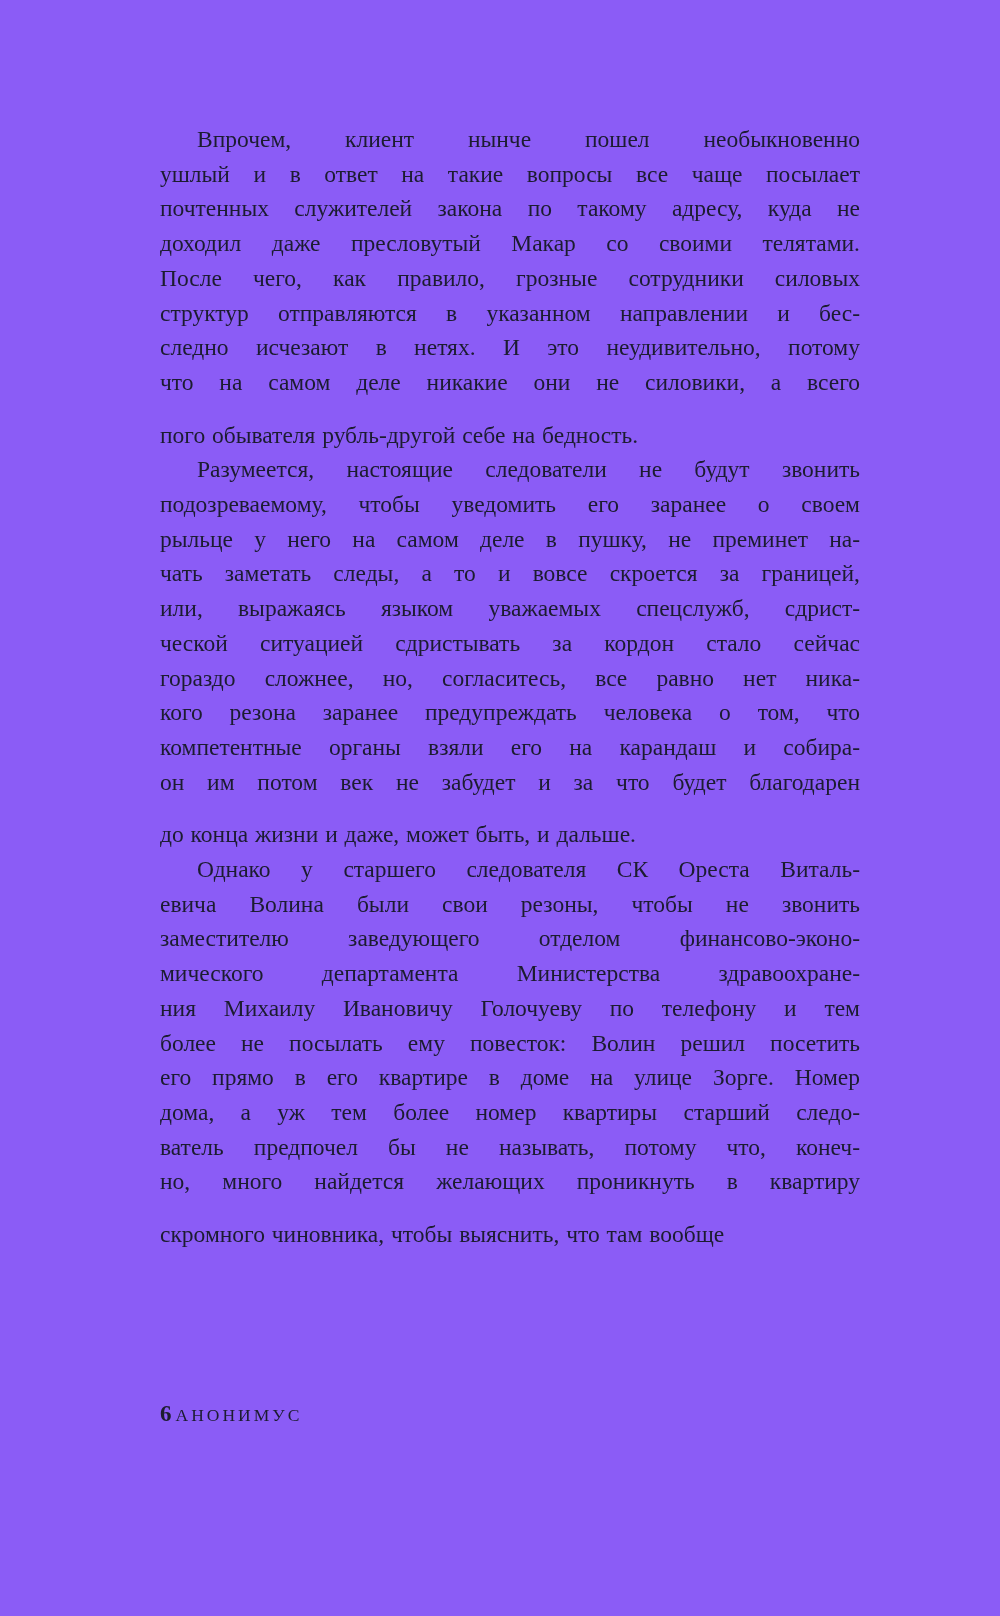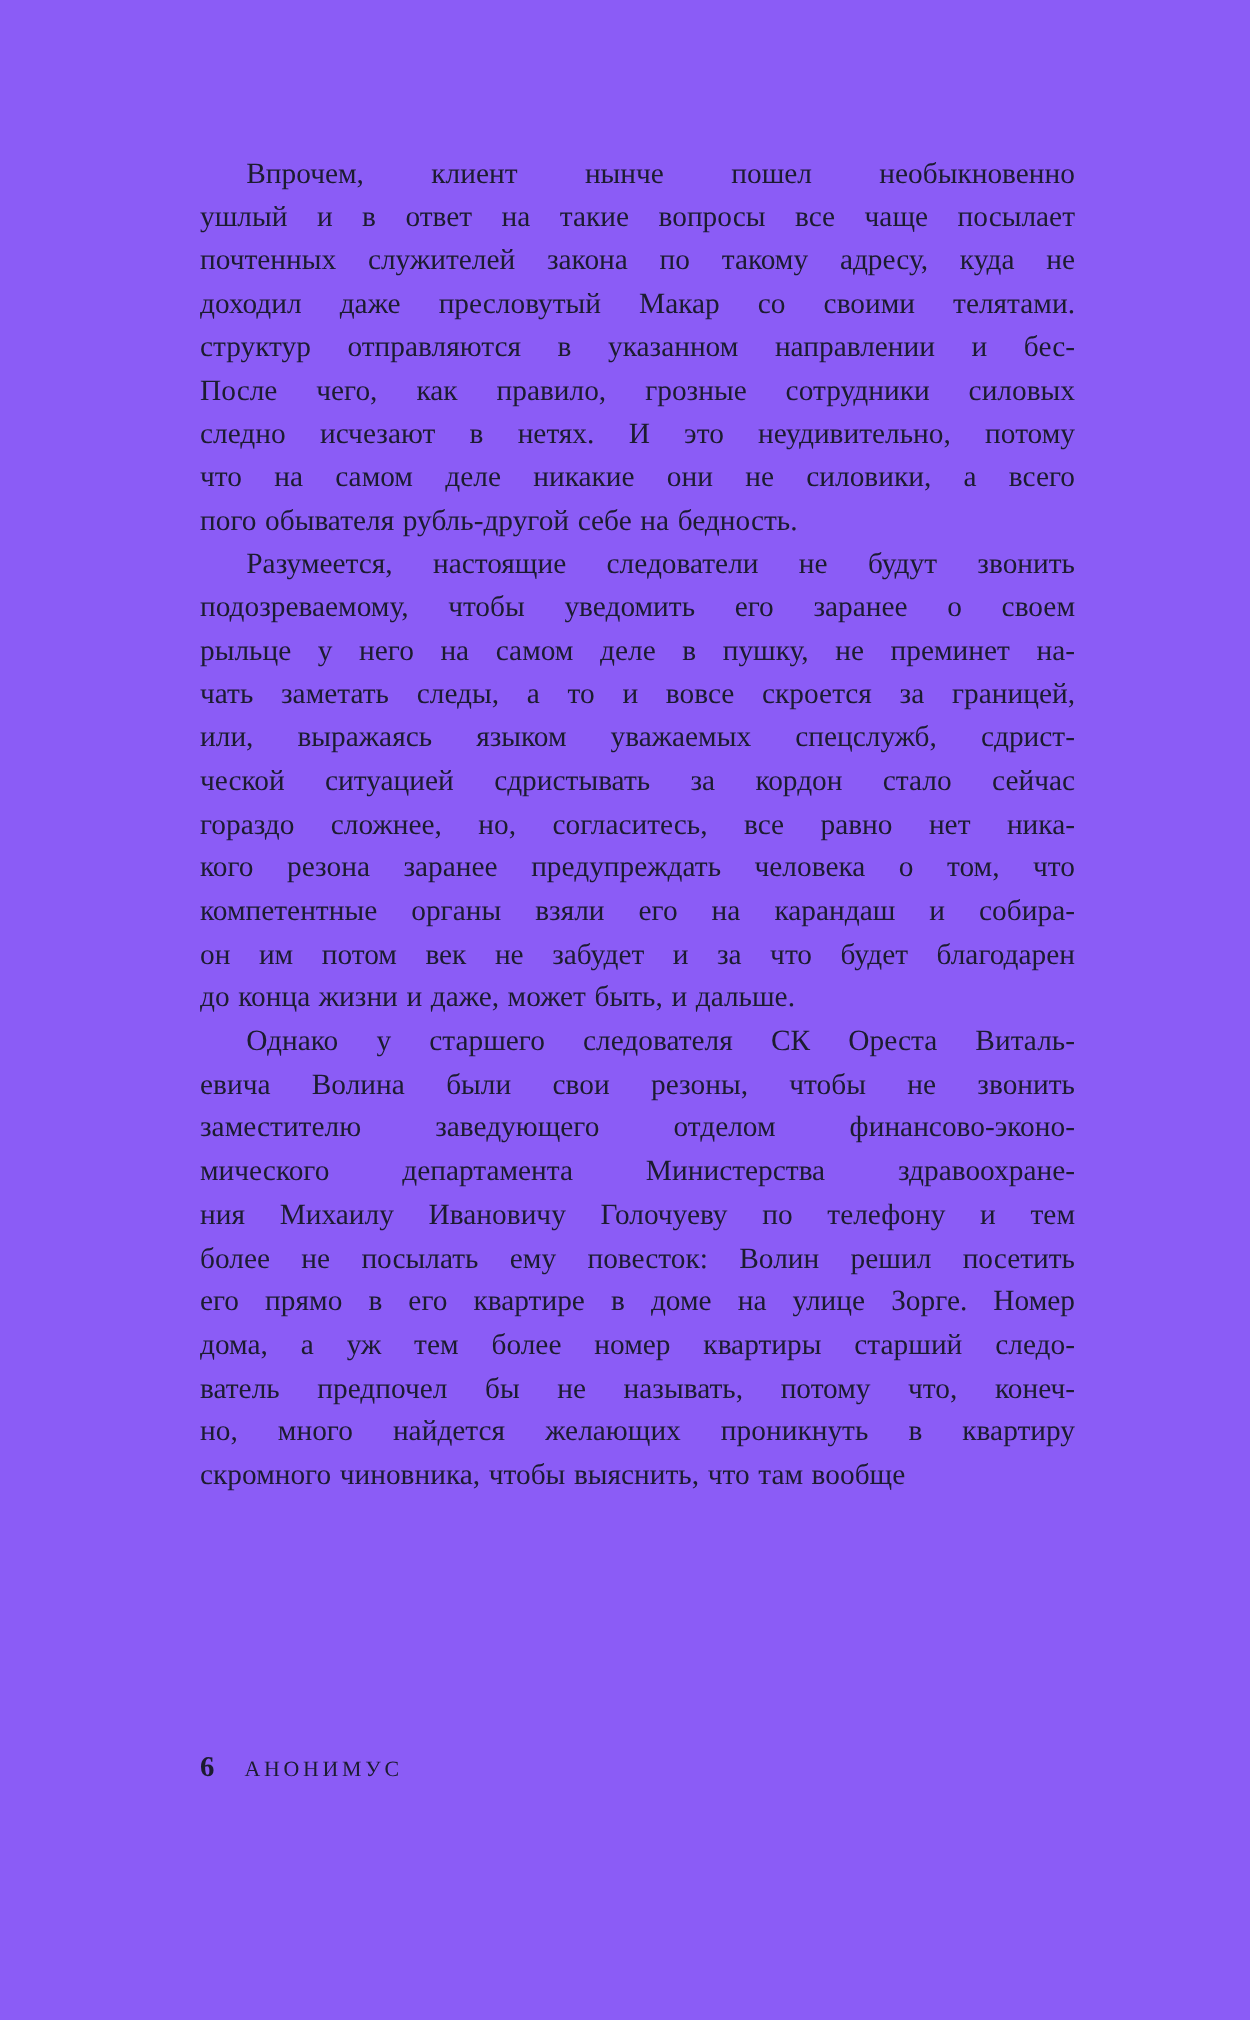--- a/index.html
+++ b/index.html
@@ -33,52 +33,53 @@
     text-align: justify;
     text-align-last: justify;
     white-space: normal;
     word-spacing: 1px;
   }
   .line.first {
     text-indent: 37px;
   }
   .line.last {
     text-align-last: left;
+    margin-top: 18px;
   }
   .footer {
     position: absolute;
     left: 160px;
     top: 1401px;
     color: #1c1c30;
     display: flex;
     align-items: baseline;
   }
   .pagenum {
     font-weight: bold;
     font-size: 23px;
   }
   .running {
     font-size: 17.5px;
     letter-spacing: 3px;
-    margin-left: 24px;
+    margin-left: 4px;
     font-weight: 500;
   }
 </style>
 </head>
 <body>
 
 <div class="page">
   <div class="text-block">
       <div class="paragraph">
         <div class="line first">Впрочем, клиент нынче пошел необыкновенно</div>
         <div class="line">ушлый и в ответ на такие вопросы все чаще посылает</div>
         <div class="line">почтенных служителей закона по такому адресу, куда не</div>
         <div class="line">доходил даже пресловутый Макар со своими телятами.</div>
+        <div class="line">После чего, как правило, грозные сотрудники силовых</div>
         <div class="line">структур отправляются в указанном направлении и бес-</div>
-        <div class="line">После чего, как правило, грозные сотрудники силовых</div>
         <div class="line">следно исчезают в нетях. И это неудивительно, потому</div>
         <div class="line">что на самом деле никакие они не силовики, а всего</div>
         <div class="line last">пого обывателя рубль-другой себе на бедность.</div>
       </div>
       <div class="paragraph">
         <div class="line first">Разумеется, настоящие следователи не будут звонить</div>
         <div class="line">подозреваемому, чтобы уведомить его заранее о своем</div>
         <div class="line">рыльце у него на самом деле в пушку, не преминет на-</div>
         <div class="line">чать заметать следы, а то и вовсе скроется за границей,</div>
         <div class="line">или, выражаясь языком уважаемых спецслужб, сдрист-</div>

